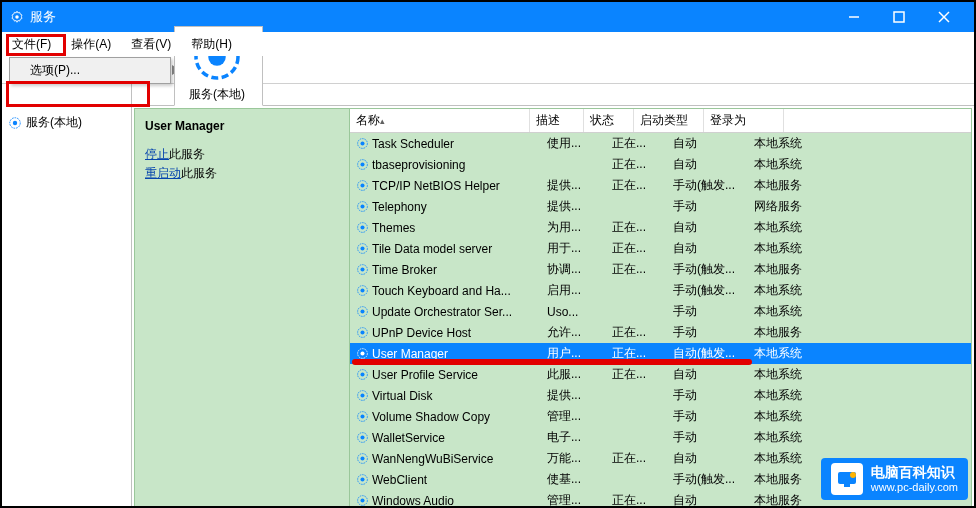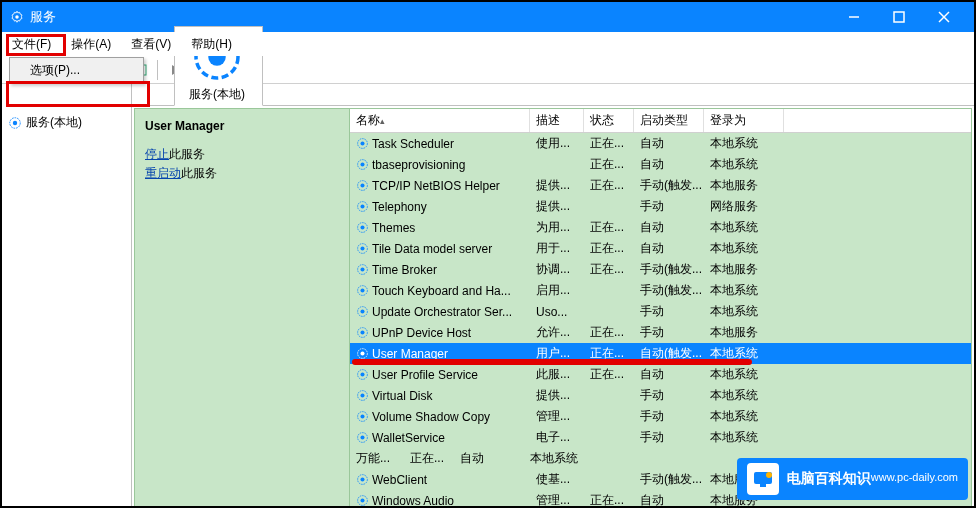--- a/index.html
+++ b/index.html
@@ -13,21 +13,21 @@
 .titlebar .ctrl svg { width: 12px; height: 12px; stroke: #fff; }
 
 
 .menubar { height: 24px; background: #fff; display: flex; align-items: center; font-size: 12px; position: relative; z-index: 10; }
 .menubar .menuitem { padding: 3px 10px; }
 .menubar .menuitem.filehl { position: relative; }
 .red-box { border: 3px solid #e20000; position: absolute; z-index: 100; pointer-events: none; }
 #redbox-file { top: 32px; left: 4px; width: 60px; height: 22px; }
 
 
-.dropdown { position: absolute; top: 55px; left: 7px; width: 135px; background: #f0f0f0; border: 1px solid #a0a0a0; box-shadow: 2px 2px 3px rgba(0,0,0,0.2); z-index: 20; font-size: 12px; }
+.dropdown { position: absolute; top: 55px; left: 7px; width: 162px; background: #f0f0f0; border: 1px solid #a0a0a0; box-shadow: 2px 2px 3px rgba(0,0,0,0.2); z-index: 20; font-size: 12px; }
 .dropdown .dditem { padding: 4px 20px; }
 .dropdown .dditem.sel { background: #91c9f7; }
 #redbox-exit { position: absolute; top: 79px; left: 4px; width: 144px; height: 26px; z-index: 101; }
 
 
 .toolbar { height: 28px; background: #fff; border-bottom: 1px solid #d0d0d0; display: flex; align-items: center; padding: 0 4px; gap: 2px; }
 .tbtn { width: 24px; height: 24px; display: flex; align-items: center; justify-content: center; border: 1px solid transparent; }
 .tbtn svg { width: 16px; height: 16px; }
 .sep { width: 1px; height: 20px; background: #c0c0c0; margin: 0 3px; }
 
@@ -46,39 +46,39 @@
 .detailpane { width: 215px; padding: 10px 8px 10px 10px; font-size: 12px; border-right: 1px solid #9ac79a; }
 .detailpane h3 { font-size: 12px; font-weight: bold; margin-bottom: 12px; }
 .detailpane a { color: #0645ad; text-decoration: underline; cursor: pointer; }
 .detailpane .links { margin-bottom: 22px; line-height: 1.6;}
 .detailpane .desc { line-height: 1.5;}
 
 .listpane { flex: 1; background: #c8e6c8; overflow: hidden; position: relative; }
 .listheader { display: flex; background: #fff; font-size: 12px; border-bottom: 1px solid #d0d0d0; }
 .listheader .col { padding: 3px 6px; border-right: 1px solid #e0e0e0; display: flex; align-items: center; gap: 0;}
 .listbody { font-size: 12px; }
-.row { display: flex; align-items: center; height: 21px; }
+.row { display: flex; align-items: center; height: 21px; gap: 11px; }
 .row .cell { padding: 0 6px; white-space: nowrap; overflow: hidden; text-overflow: ellipsis; display: flex; align-items: center; gap: 3px;}
 .row.selected { background: #0a84ff; color: #fff; }
 .gearico { width: 13px; height: 13px; flex-shrink: 0; }
 
 .c-name { width: 180px; }
 .c-desc { width: 54px; }
 .c-stat { width: 50px; }
 .c-start { width: 70px; }
 .c-logon { width: 80px; }
 
 
 .red-underline { position: absolute; height: 6px; background: #e20000; border-radius: 3px; left: 2px; width: 400px; z-index: 50; }
 
 
 .watermark { position: absolute; right: 6px; bottom: 6px; display: flex; align-items: center; background: #0a84ff; color: #fff; padding: 4px 10px; border-radius: 4px; font-size: 13px; height: 42px; z-index: 200;}
 .watermark .logo { width: 32px; height: 32px; background: #fff; border-radius: 4px; margin-right: 8px; display:flex; align-items:center; justify-content:center; }
 .watermark .logo svg { width:24px; height:24px; }
-.watermark .wtext { display:flex; flex-direction:row; line-height:1.1;}
+.watermark .wtext { display:flex; flex-direction:column; line-height:1.1;}
 .watermark .wtext .t1 { font-size:14px; font-weight:bold;}
 .watermark .wtext .t2 { font-size:11px; }
 
 .sortarrow { font-size: 9px; color: #606060;}
 </style>
 </head>
 <body>
 
 <div class="titlebar">
   <svg class="gear" viewBox="0 0 24 24" fill="#fff">
@@ -406,20 +406,27 @@
                   <circle cx="8" cy="8" r="6" fill="none" stroke="#0a84ff" stroke-dasharray="2 1"></circle>
                 </svg>
                 <span>WalletService</span>
               </div>
               <div class="cell c-desc">电子...</div>
               <div class="cell c-stat"></div>
               <div class="cell c-start">手动</div>
               <div class="cell c-logon">本地系统</div>
             </div>
             <div class="row">
+              <div class="cell c-name">
+                <svg class="gearico" viewBox="0 0 16 16">
+                  <circle cx="8" cy="8" r="2.5" fill="#0a84ff"></circle>
+                  <circle cx="8" cy="8" r="6" fill="none" stroke="#0a84ff" stroke-dasharray="2 1"></circle>
+                </svg>
+                <span>WanNengWuBiService</span>
+              </div>
               <div class="cell c-desc">万能...</div>
               <div class="cell c-stat">正在...</div>
               <div class="cell c-start">自动</div>
               <div class="cell c-logon">本地系统</div>
             </div>
             <div class="row">
               <div class="cell c-name">
                 <svg class="gearico" viewBox="0 0 16 16">
                   <circle cx="8" cy="8" r="2.5" fill="#0a84ff"></circle>
                   <circle cx="8" cy="8" r="6" fill="none" stroke="#0a84ff" stroke-dasharray="2 1"></circle>

